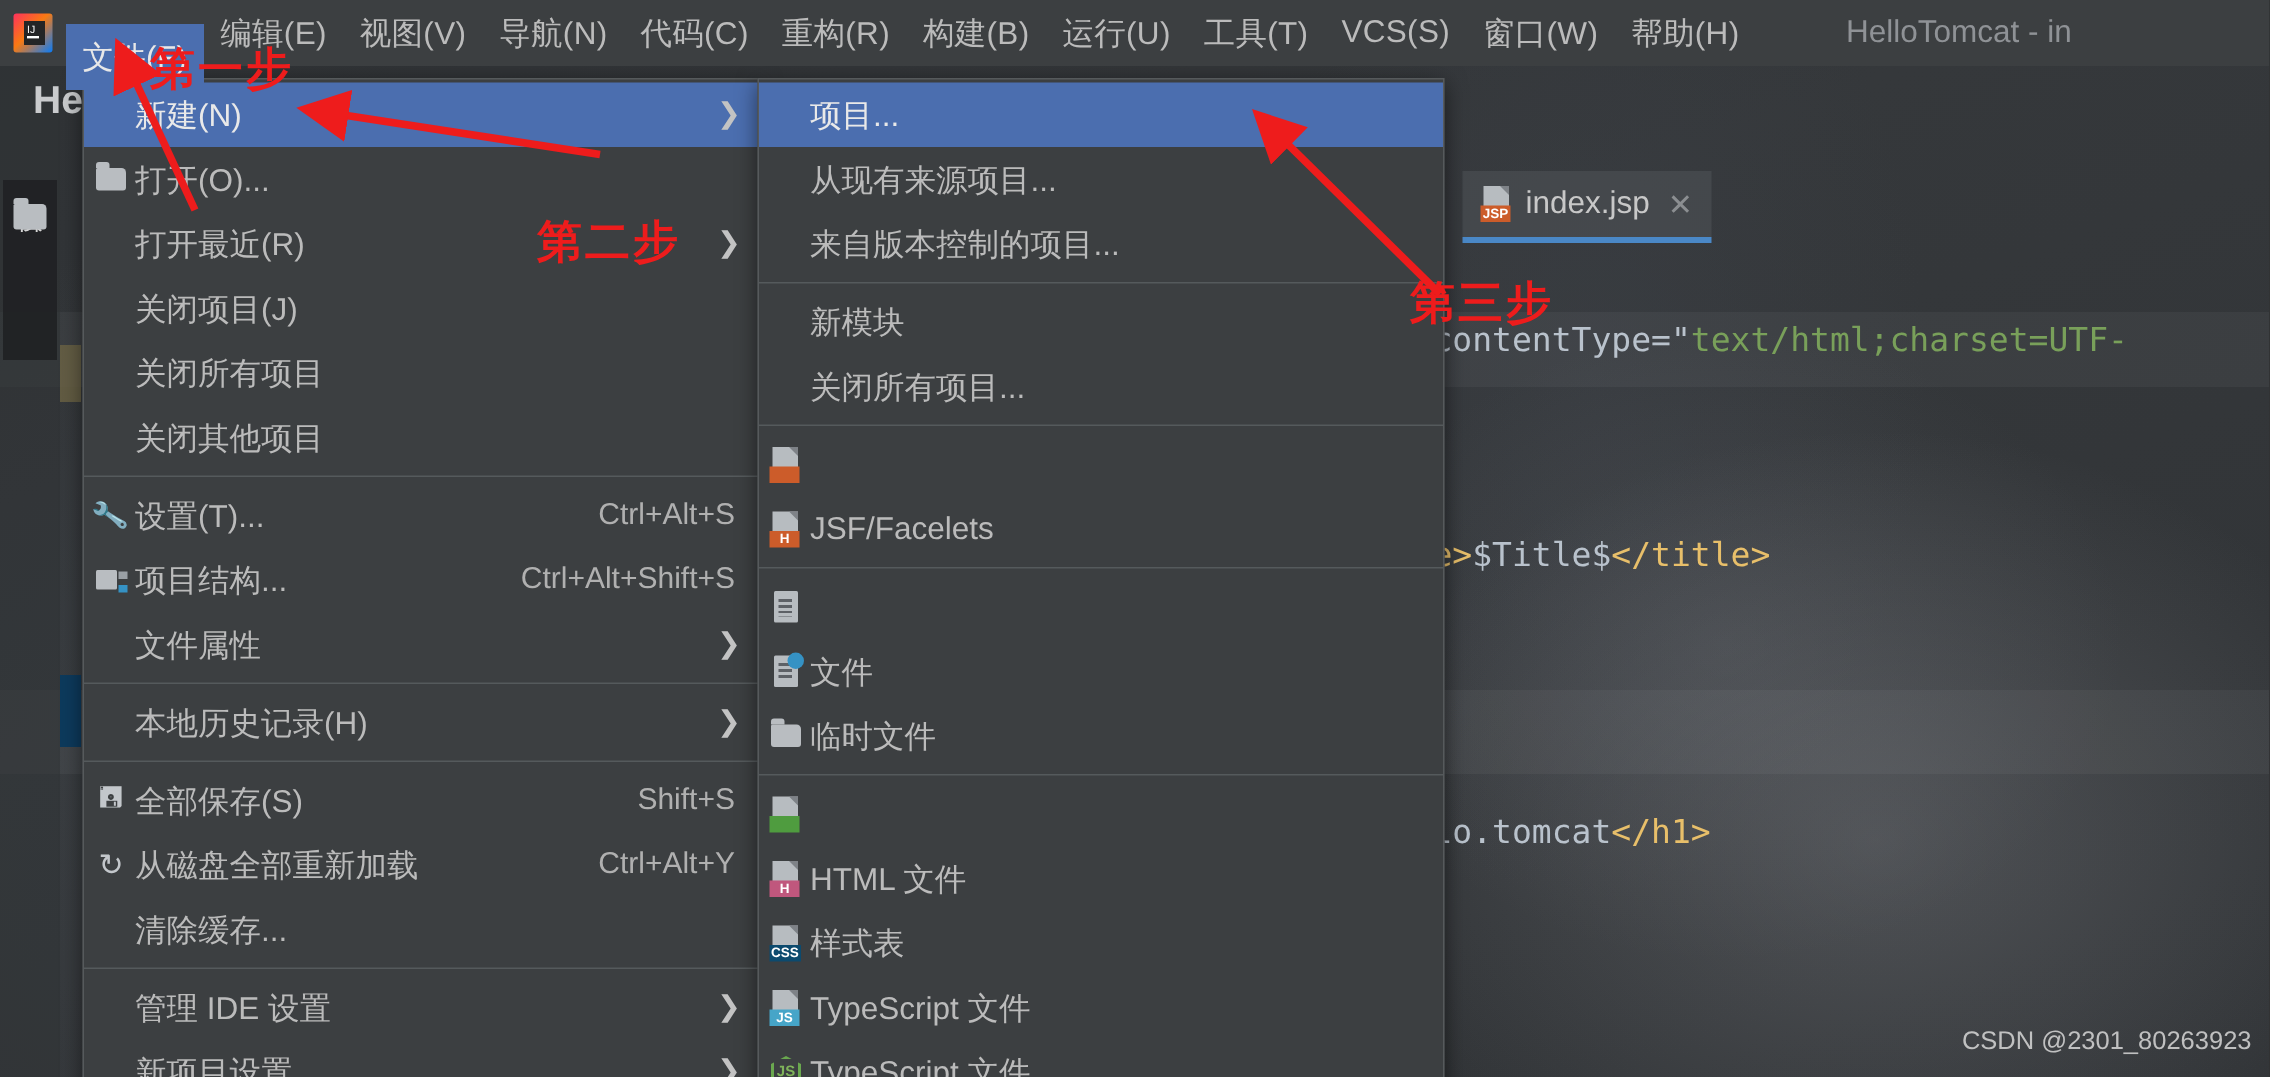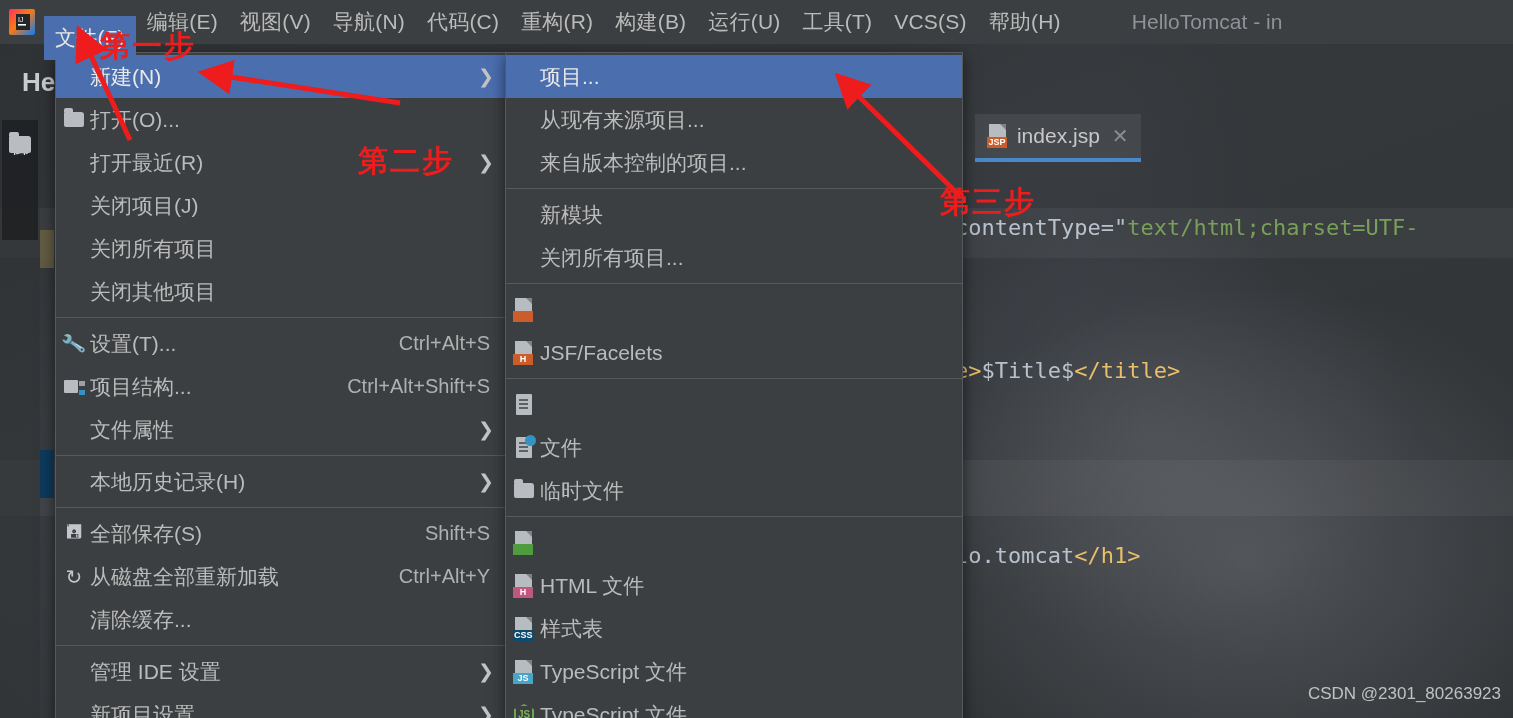--- a/index.html
+++ b/index.html
@@ -110,21 +110,21 @@
   .olive-marker {
     position: absolute; left: 40px; top: 230px;
     width: 14px; height: 38px;
     background: #6a6244;
     opacity: .85;
     z-index: 6;
   }
 
   
   .proj-title {
-    position: absolute; left: 22px; top: 67px;
+    position: absolute; left: 22px; top: 51px;
     color: #c9cbcd;
     font-size: 26px; font-weight: bold;
     z-index: 6;
   }
 
   
   .tabbar {
     position: absolute; left: 900px; top: 108px;
     height: 50px;
     display: flex; align-items: flex-end;
@@ -391,20 +391,23 @@
     <div class="menubar-item">
       <span>运行(U)</span>
     </div>
     <div class="menubar-item">
       <span>工具(T)</span>
     </div>
     <div class="menubar-item">
       <span>VCS(S)</span>
     </div>
     <div class="menubar-item">
+      <span>窗口(W)</span>
+    </div>
+    <div class="menubar-item">
       <span>帮助(H)</span>
     </div>
     <div class="win-title">HelloTomcat - in</div>
   </div>
 
   <div class="menu" id="file-menu">
 
     <div class="mi sel">
       <span class="mi-label">新建(N)</span>
       <span class="chev">❯</span>

